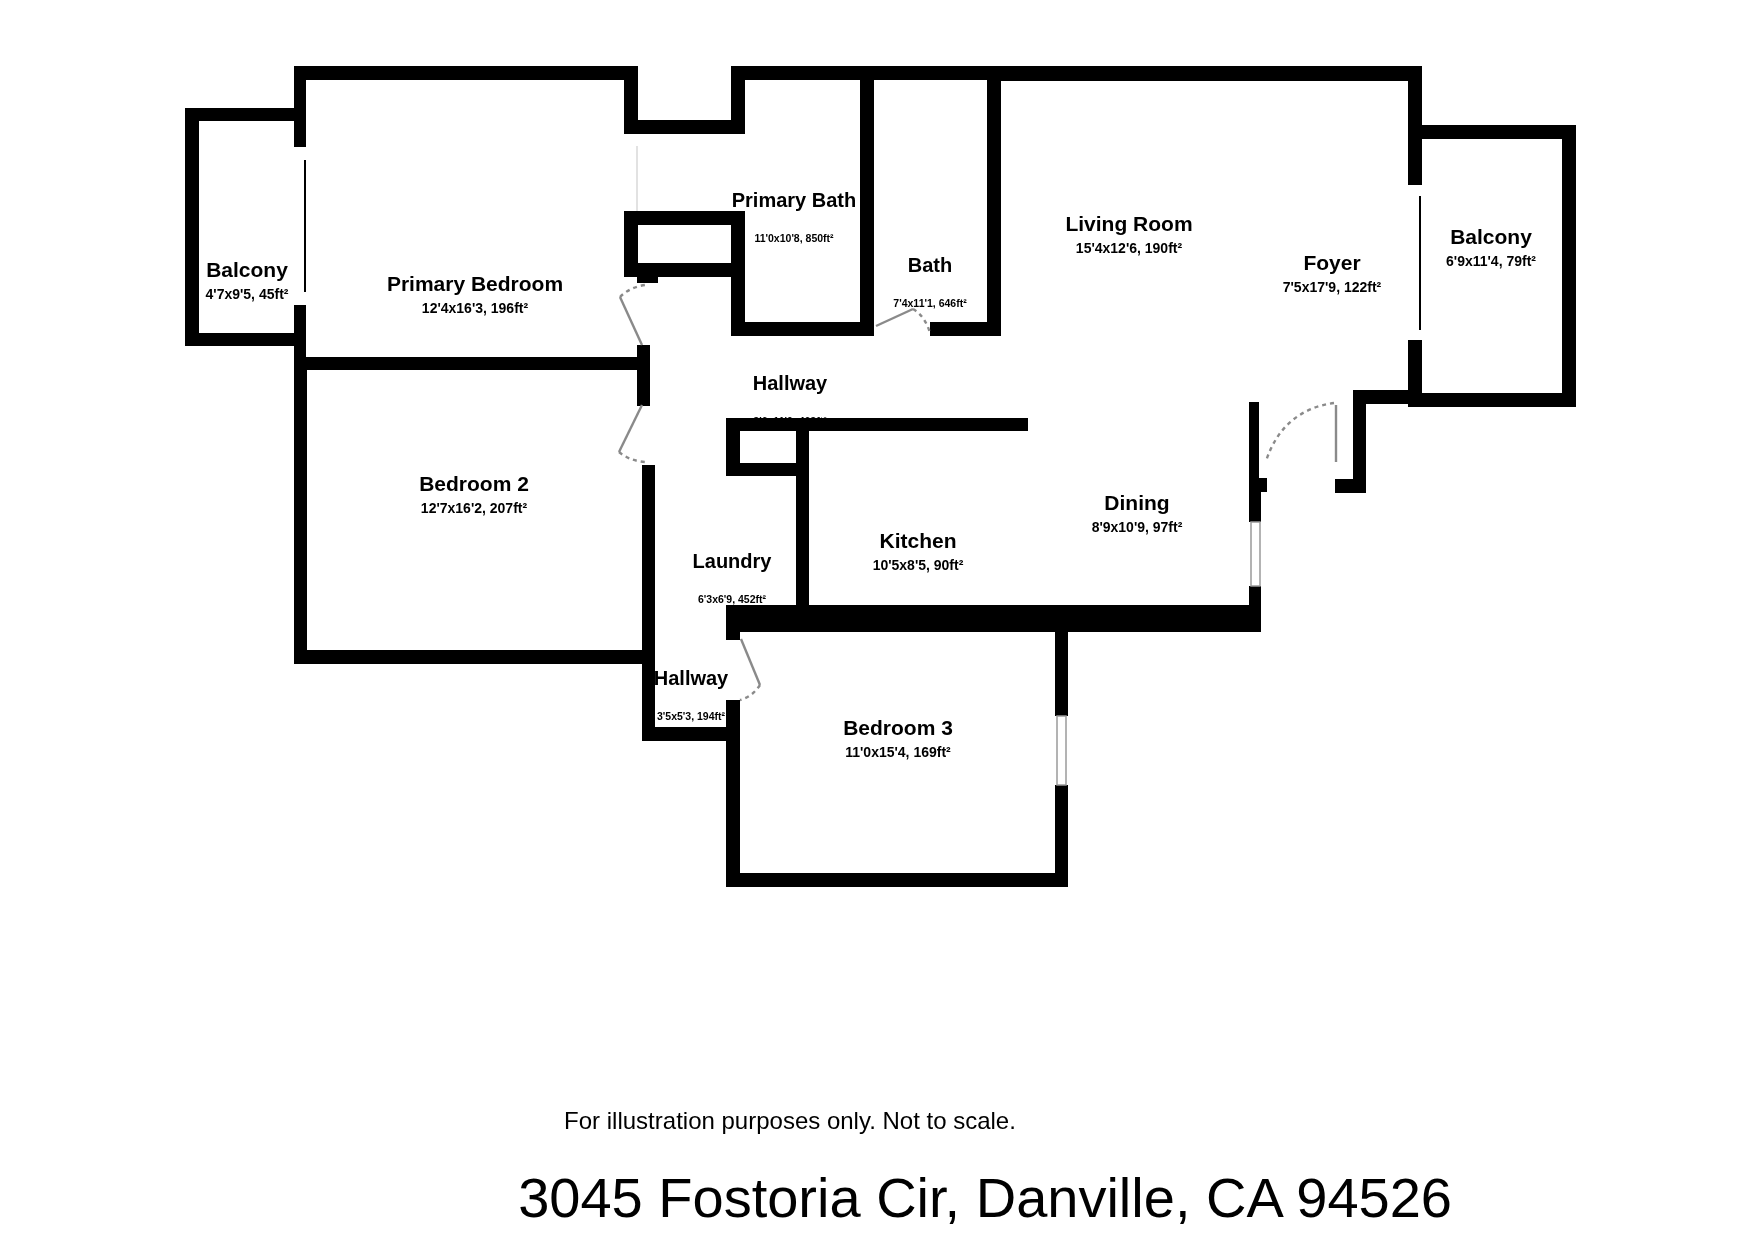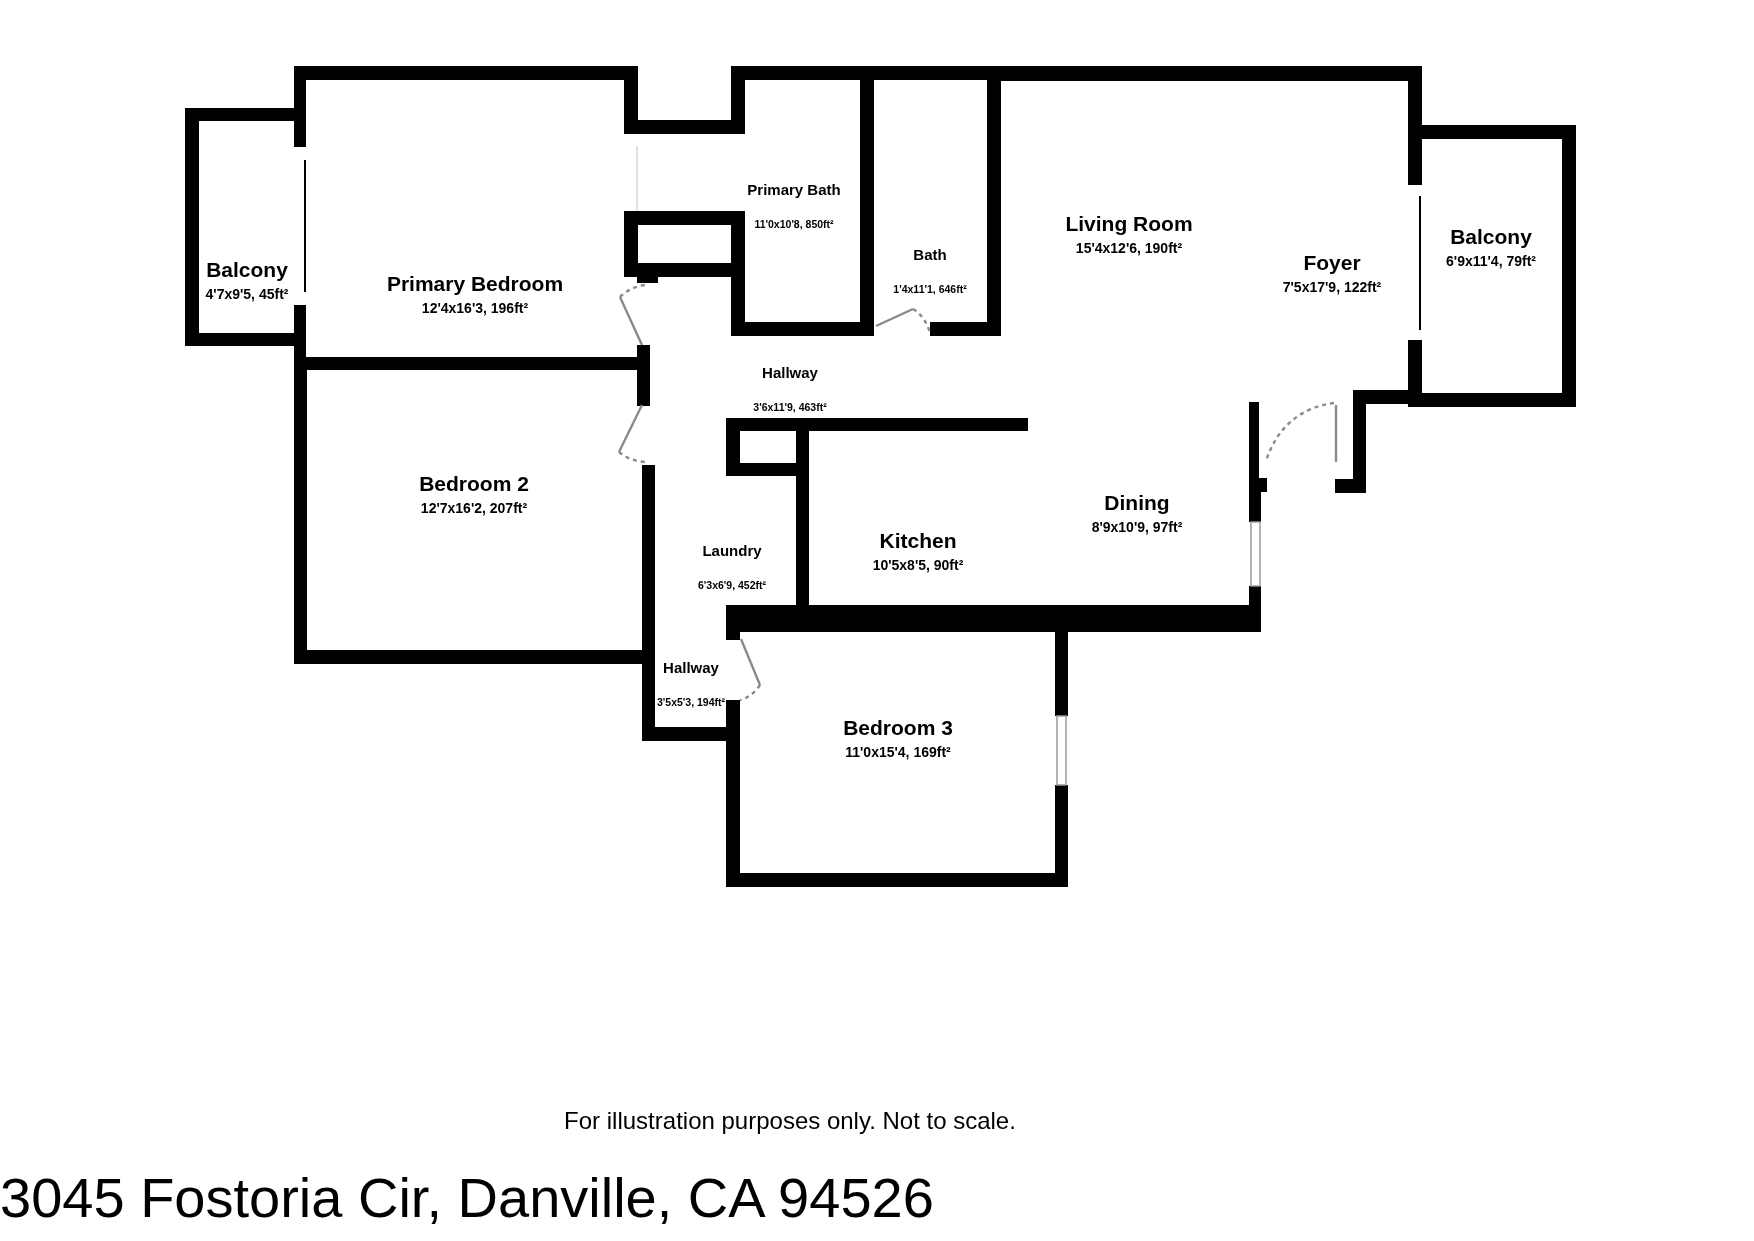--- a/index.html
+++ b/index.html
@@ -8,24 +8,24 @@
   .wall { fill: #000; }
   .door-leaf { stroke: #8a8a8a; stroke-width: 2.4; fill: none; }
   .door-swing { stroke: #8a8a8a; stroke-width: 2.4; fill: none; stroke-dasharray: 4 4; }
   .window { stroke: #9a9a9a; stroke-width: 1.5; fill: #fff; }
   .slider { stroke: #000; stroke-width: 2; }
   .room-label { position: absolute; transform: translate(-50%, 0); text-align: center; white-space: nowrap; }
   .room-name { font-weight: bold; display: block; }
   .room-dim { font-weight: bold; display: block; }
   .lg .room-name { font-size: 21px; }
   .lg .room-dim { font-size: 14px; margin-top: 4px; }
-  .sm .room-name { font-size: 15px; }
+  .sm .room-name { font-size: 20px; margin-top: 8px; }
   .sm .room-dim { font-size: 10.5px; margin-top: 20px; }
   .disclaimer { position: absolute; left: 0; width: 1580px; top: 1107px; text-align: center; font-size: 24px; }
-  .address { position: absolute; left: 0; width: 1452px; top: 1165px; text-align: left; font-size: 56px; }
+  .address { position: absolute; left: 0; width: 1452px; top: 1165px; text-align: right; font-size: 56px; }
 </style>
 </head>
 <body>
 
 <svg id="plan" viewBox="0 0 1754 1241" xmlns="http://www.w3.org/2000/svg">
   <g>
 
     <rect class="wall" x="185" y="108" width="121" height="13"></rect>
     <rect class="wall" x="185" y="108" width="14" height="238"></rect>
     <rect class="wall" x="185" y="333" width="121" height="13"></rect>
@@ -126,21 +126,21 @@
 <div class="room-label lg" style="left:475px; top:272px;">
   <span class="room-name">Primary Bedroom</span>
   <span class="room-dim">12'4x16'3, 196ft²</span>
 </div>
 <div class="room-label sm" style="left:794px; top:181px;">
   <span class="room-name">Primary Bath</span>
   <span class="room-dim">11'0x10'8, 850ft²</span>
 </div>
 <div class="room-label sm" style="left:930px; top:246px;">
   <span class="room-name">Bath</span>
-  <span class="room-dim">1'4x11'1, 646ft²</span>
+  <span class="room-dim">7'4x11'1, 646ft²</span>
 </div>
 <div class="room-label lg" style="left:1129px; top:212px;">
   <span class="room-name">Living Room</span>
   <span class="room-dim">15'4x12'6, 190ft²</span>
 </div>
 <div class="room-label lg" style="left:1332px; top:251px;">
   <span class="room-name">Foyer</span>
   <span class="room-dim">7'5x17'9, 122ft²</span>
 </div>
 <div class="room-label lg" style="left:1491px; top:225px;">

